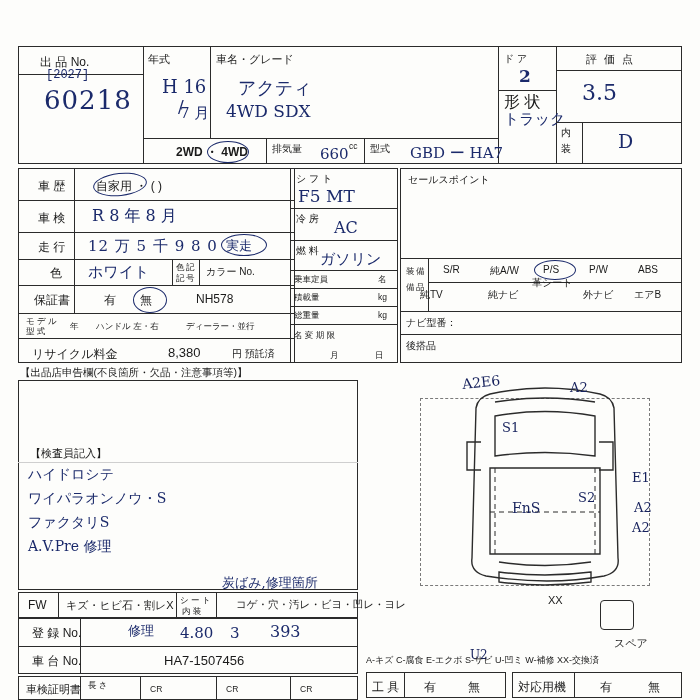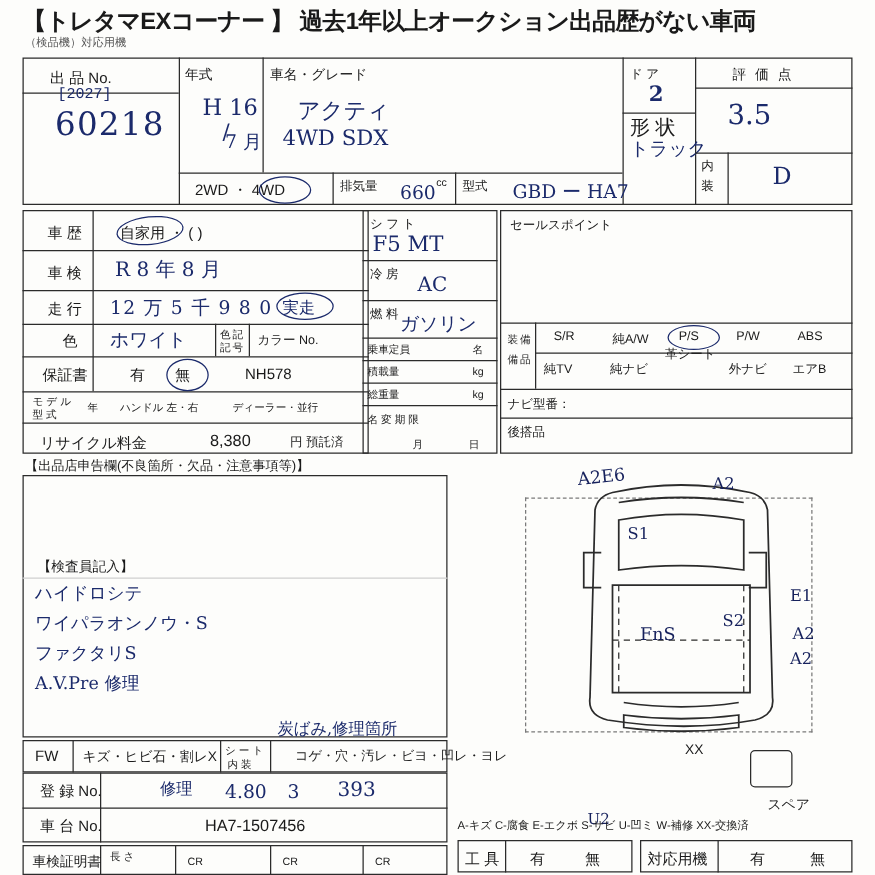--- a/index.html
+++ b/index.html
@@ -55,24 +55,20 @@
   .dash{position:absolute;border:1px dashed #3a3a3a;box-sizing:border-box;}
   .carsvg{position:absolute;left:395px;top:372px;}
 
   .legend{position:absolute;font-size:9px;white-space:nowrap;}
 </style>
 </head>
 <body>
 
 <div class="sheet">
 
-  <div class="hdr">
-    <div class="hdr-main">【トレタマEXコーナー 】 過去1年以上オークション出品歴がない車両</div>
-    <div class="hdr-sub">（検品機）対応用機</div>
-  </div>
 
   <div class="bx" style="left:18px;top:46px;width:664px;height:118px;"></div>
 
   <div class="vline" style="left:143px;top:46px;height:118px;"></div>
   <div class="lbl" style="left:40px;top:54px;font-size:12px;">出 品 No.</div>
   <div class="hline" style="left:18px;top:74px;width:125px;"></div>
   <div class="hw" style="left:46px;top:68px;font-size:12px;font-family:Liberation Mono, monospace;">[2027]</div>
   <div class="hw" style="left:44px;top:85px;font-size:26px;letter-spacing:1px;">60218</div>
 
   <div class="vline" style="left:210px;top:46px;height:92px;"></div>
@@ -96,21 +92,21 @@
   <div class="lbl" style="left:586px;top:52px;font-size:11px;letter-spacing:2px;">評 価 点</div>
   <div class="hline" style="left:556px;top:70px;width:126px;"></div>
   <div class="hw" style="left:582px;top:80px;font-size:22px;">3.5</div>
   <div class="hline" style="left:556px;top:122px;width:126px;"></div>
   <div class="vline" style="left:582px;top:122px;height:42px;"></div>
   <div class="lbl" style="left:561px;top:126px;font-size:10px;">内</div>
   <div class="lbl" style="left:561px;top:142px;font-size:10px;">装</div>
   <div class="hw" style="left:618px;top:130px;font-size:19px;">D</div>
 
   <div class="hline" style="left:143px;top:138px;width:355px;"></div>
-  <div class="md" style="left:156px;top:144px;">2WD ・ 4WD</div>
+  <div class="md" style="left:176px;top:144px;font-weight:bold;">2WD ・ 4WD</div>
   <div class="ell2" style="left:207px;top:141px;width:40px;height:20px;"></div>
   <div class="vline" style="left:266px;top:138px;height:26px;"></div>
   <div class="sm" style="left:272px;top:142px;">排気量</div>
   <div class="tiny" style="left:349px;top:141px;">cc</div>
   <div class="hw" style="left:320px;top:145px;font-size:15px;">660</div>
   <div class="vline" style="left:364px;top:138px;height:26px;"></div>
   <div class="sm" style="left:370px;top:142px;">型式</div>
   <div class="hw" style="left:410px;top:144px;font-size:15px;">GBD ー HA7</div>
 
   <div class="bx" style="left:18px;top:168px;width:277px;height:195px;"></div>
@@ -195,21 +191,21 @@
   <div class="tiny" style="left:416px;top:282px;">品</div>
 
   <div class="sm" style="left:443px;top:264px;">S/R</div>
   <div class="sm" style="left:490px;top:264px;">純A/W</div>
   <div class="sm" style="left:543px;top:264px;">P/S</div>
   <div class="ell2" style="left:534px;top:260px;width:40px;height:18px;"></div>
   <div class="sm" style="left:589px;top:264px;">P/W</div>
   <div class="sm" style="left:638px;top:264px;">ABS</div>
 
   <div class="hline" style="left:428px;top:282px;width:254px;"></div>
-  <div class="sm" style="left:435px;top:288px;">純TV</div>
+  <div class="sm" style="left:420px;top:288px;">純TV</div>
   <div class="sm" style="left:488px;top:288px;">純ナビ</div>
   <div class="sm" style="left:532px;top:276px;">革シート</div>
   <div class="sm" style="left:583px;top:288px;">外ナビ</div>
   <div class="sm" style="left:634px;top:288px;">エアB</div>
 
   <div class="hline" style="left:400px;top:311px;width:282px;"></div>
   <div class="sm" style="left:406px;top:316px;">ナビ型番：</div>
   <div class="hline" style="left:400px;top:334px;width:282px;"></div>
   <div class="sm" style="left:406px;top:339px;">後搭品</div>
 

